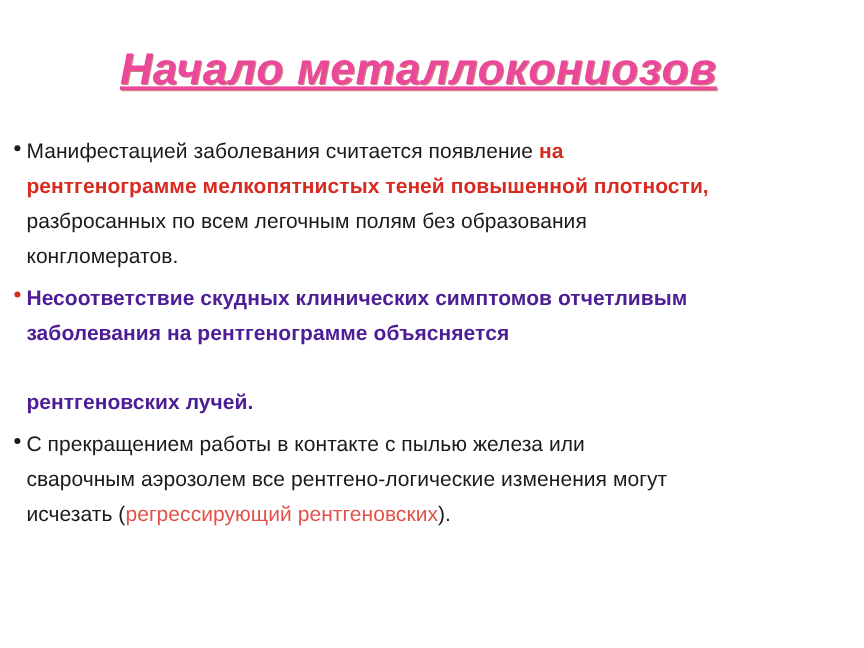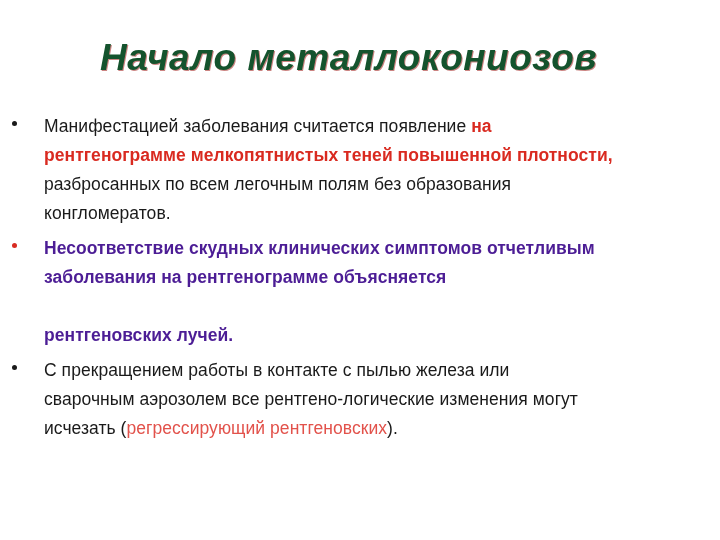--- a/index.html
+++ b/index.html
@@ -22,37 +22,38 @@
 
   
   .title {
     position: absolute;
     left: 100px;
     top: 38px;
     width: 600px;
     font-size: 37px;
     font-weight: bold;
     font-style: italic;
-    color: #14532d;
+    color: #ec4899;
     letter-spacing: 0.5px;
     line-height: 1.1;
     text-shadow: 1px 1px 0 rgba(160, 30, 25, 0.55);
     white-space: nowrap;
+    text-decoration: underline;
   }
 
   
   .body-list {
     position: absolute;
     left: 0px;
     top: 112px;
     width: 720px;
   }
   .bullet-row {
     position: relative;
-    padding-left: 44px;
+    padding-left: 22px;
     margin-bottom: 6px;
   }
   .bullet-mark {
     position: absolute;
     left: 12px;
     top: 9px;
     width: 5px;
     height: 5px;
     border-radius: 50%;
     background: #1a1a1a;

